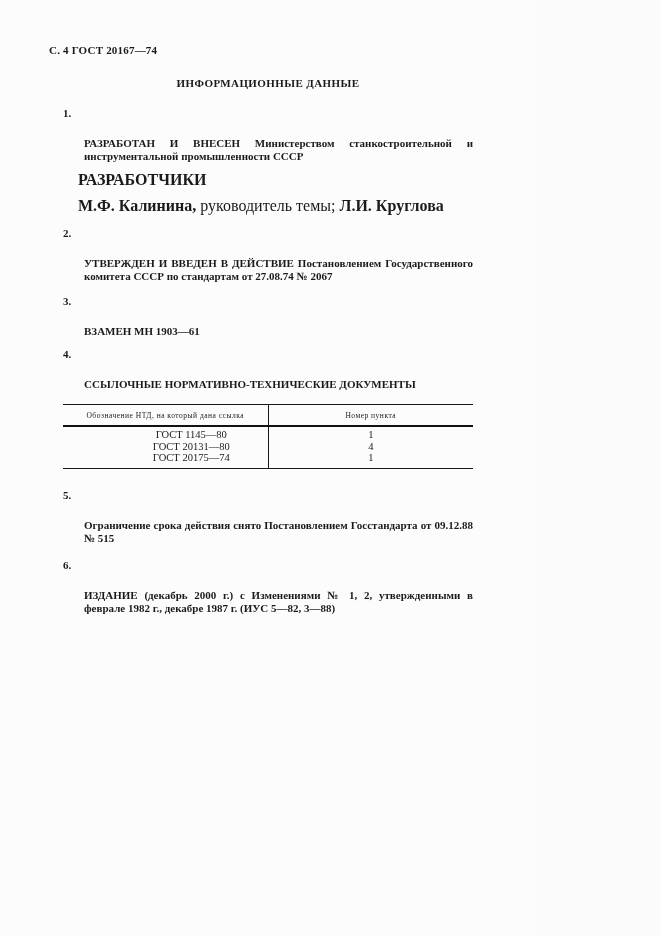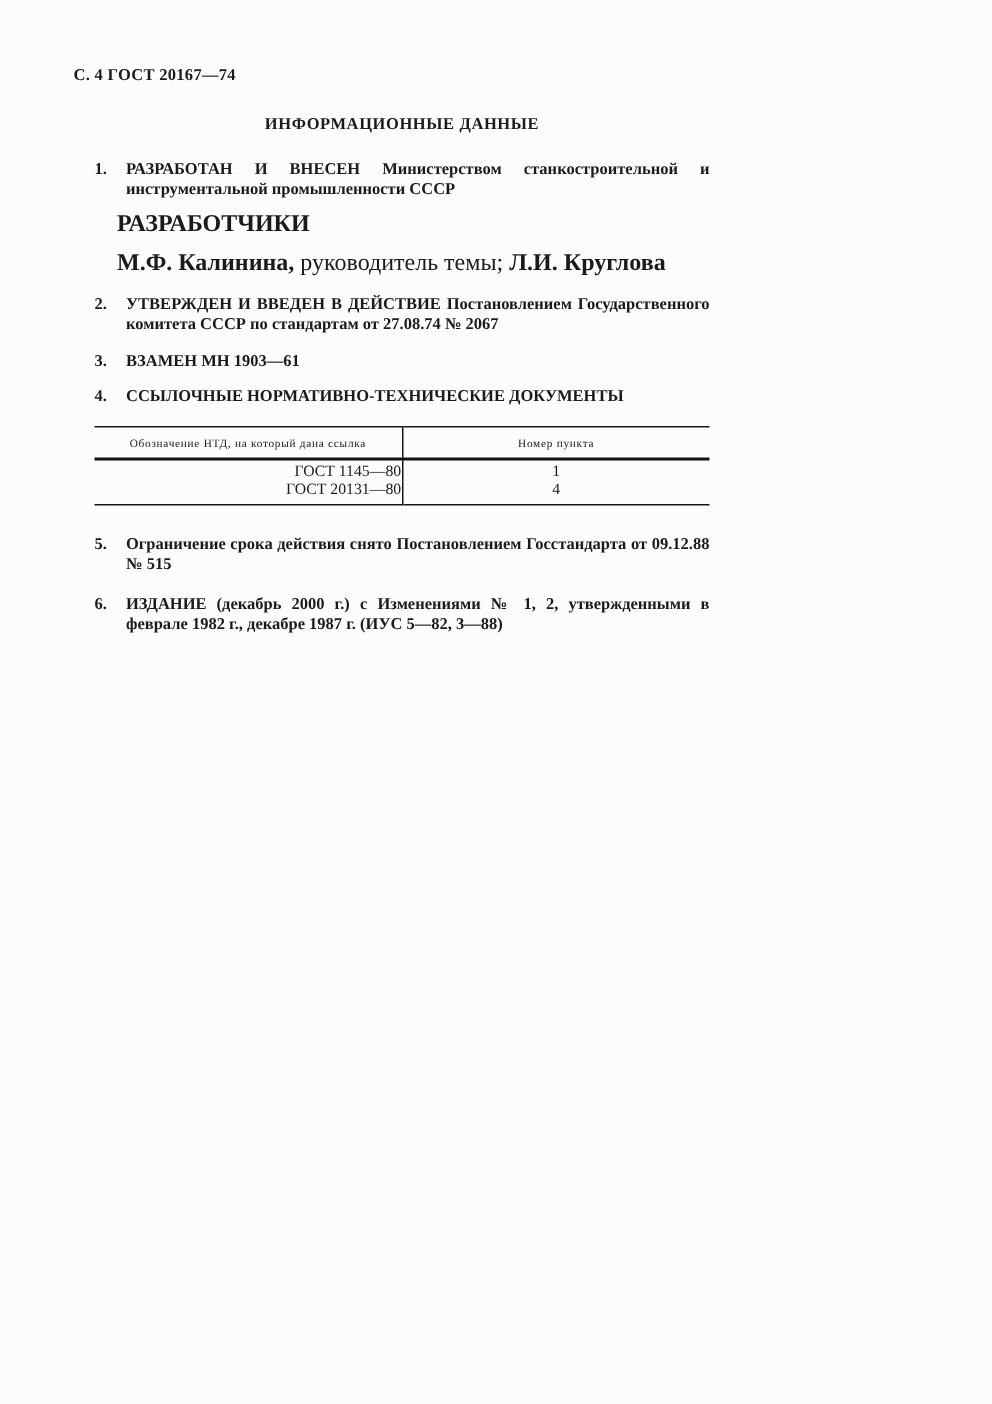--- a/index.html
+++ b/index.html
@@ -38,20 +38,21 @@
     font-weight: bold;
     font-size: 11px;
     line-height: 13px;
   }
   .item-num {
     flex: 0 0 21px;
   }
   .item-body {
     flex: 1;
     text-align: justify;
+    margin-top: 30px;
   }
   .item-1 { margin-top: 17px; }
   .item-2 { margin-top: 15px; }
   .item-3 { margin-top: 12px; }
   .item-4 { margin-top: 10px; }
   .item-5 { margin-top: 20px; }
   .item-6 { margin-top: 14px; }
   .developers-heading {
     font-weight: bold;
     font-size: 16px;
@@ -90,21 +91,21 @@
     border-right: 1px solid #161616;
     width: 50%;
   }
   .ref-table td {
     font-size: 10.5px;
     line-height: 11.7px;
     padding: 0;
   }
   .ref-table td.col-designation {
     padding-left: 52px;
-    text-align: right;
+    text-align: center;
   }
   .ref-table td.col-number {
     text-align: center;
   }
   .ref-table tbody tr:first-child td { padding-top: 2px; }
   .ref-table tbody tr:last-child td { padding-bottom: 4px; }
 </style>
 </head>
 <body>
 
@@ -149,20 +150,24 @@
     </thead>
     <tbody id="ref-table-body">
         <tr>
           <td class="col-designation">ГОСТ 1145—80</td>
           <td class="col-number">1</td>
         </tr>
         <tr>
           <td class="col-designation">ГОСТ 20131—80</td>
           <td class="col-number">4</td>
         </tr>
+        <tr>
+          <td class="col-designation">ГОСТ 20175—74</td>
+          <td class="col-number">1</td>
+        </tr>
       </tbody>
   </table>
 
   <div class="list-item item-5">
     <span class="item-num">5.</span>
     <div class="item-body">Ограничение срока действия снято Постановлением Госстандарта от 09.12.88 № 515</div>
   </div>
 
   <div class="list-item item-6">
     <span class="item-num">6.</span>

